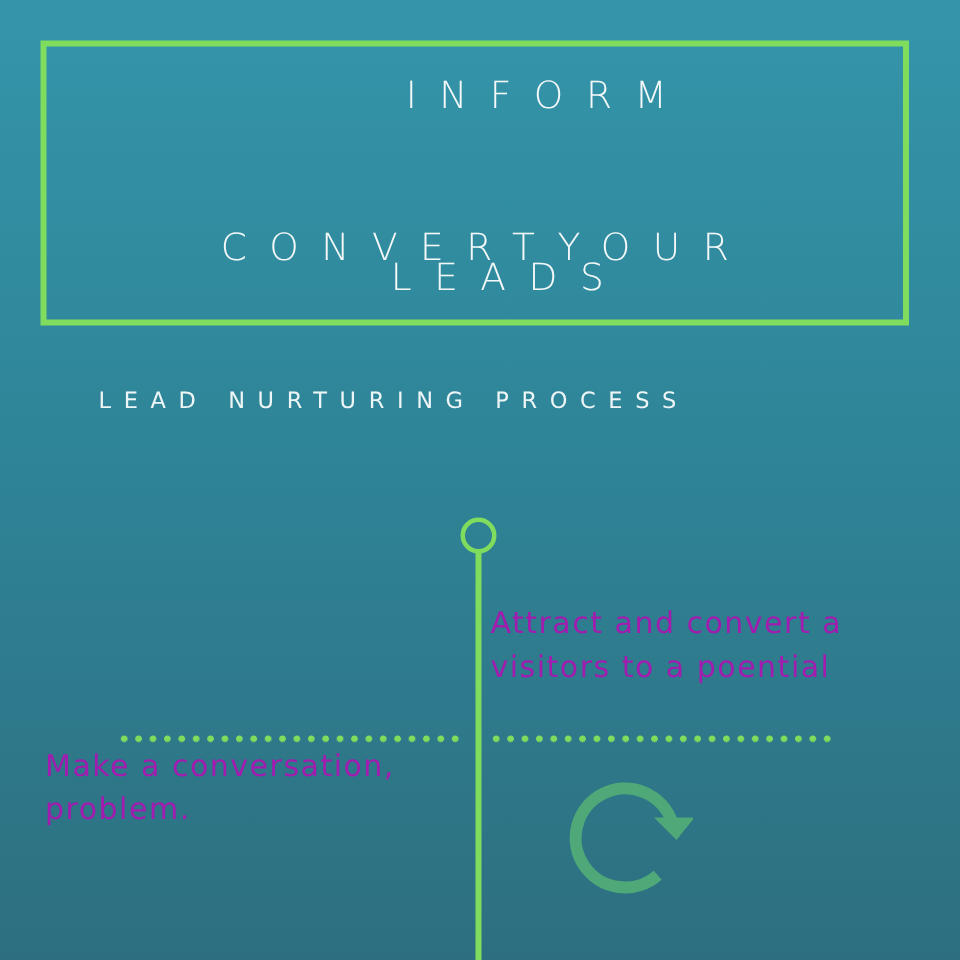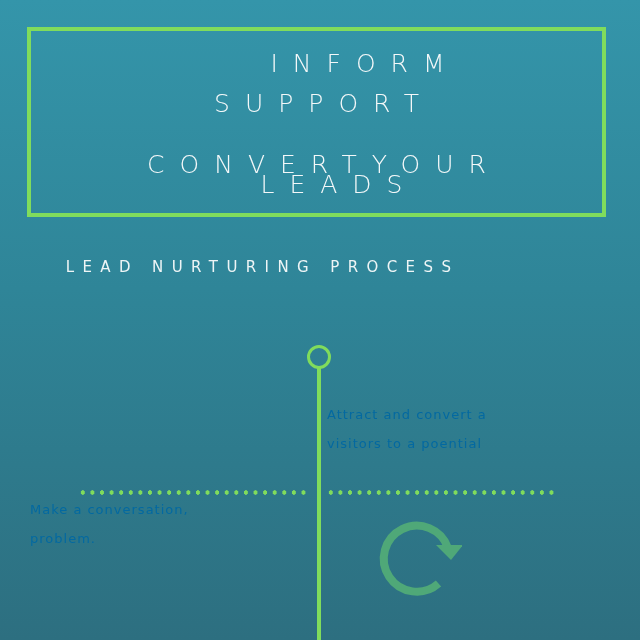--- a/index.html
+++ b/index.html
@@ -77,24 +77,24 @@
       width: 18px;
       height: 18px;
       border: 3.5px solid #80dc5c;
       border-radius: 50%;
       background: transparent;
     }
 
     .step-text {
       position: absolute;
       font-family: "DejaVu Sans", sans-serif;
-      font-size: 13px;
+      font-size: 20px;
       line-height: 28.5px;
       letter-spacing: 1px;
-      color: #0369a1;
+      color: #a21caf;
     }
     .step-right {
       left: 327px;
       top: 401px;
       width: 300px;
       text-align: left;
     }
     .step-left {
       left: 30px;
       top: 496px;
@@ -122,21 +122,20 @@
       height: 88px;
     }
   </style>
 </head>
 <body>
 
 <div class="canvas">
 
   <div class="title-box">
     <div class="title-line l1">INFORM</div>
-    <div class="title-line l2">SUPPORT</div>
     <div class="title-line l3">CONVERTYOUR</div>
     <div class="title-line l4">LEADS</div>
   </div>
 
   <div class="subtitle">LEAD NURTURING PROCESS</div>
 
   <div class="timeline-node"></div>
   <div class="timeline-line"></div>
 
   <div class="step-text step-right">

